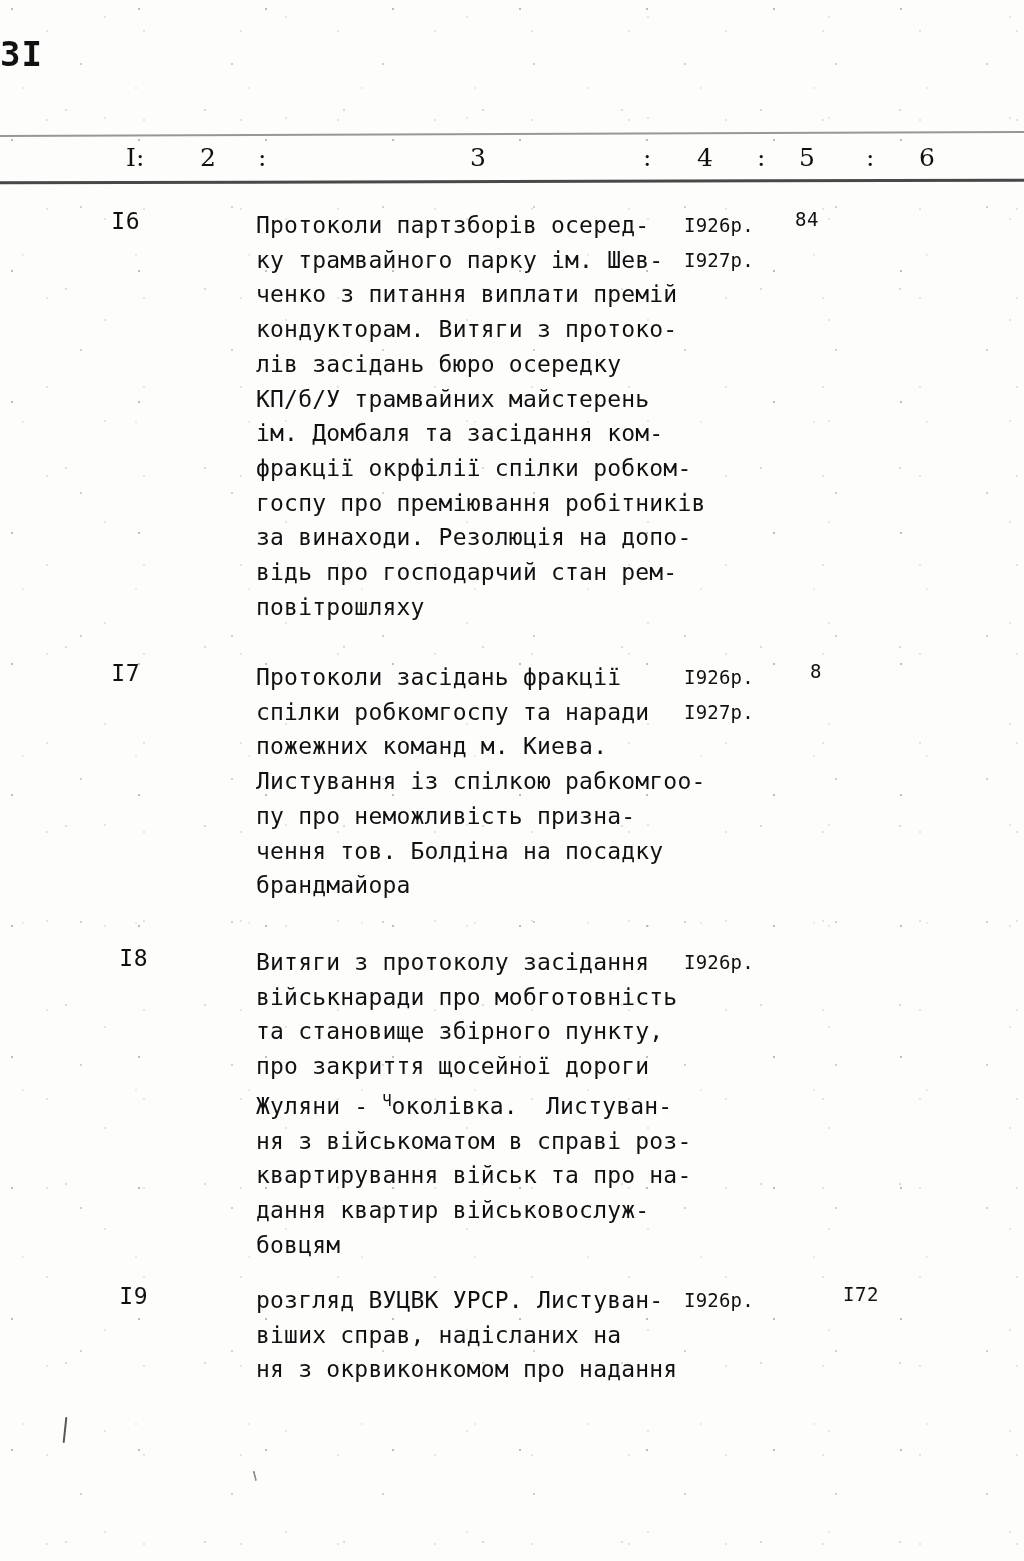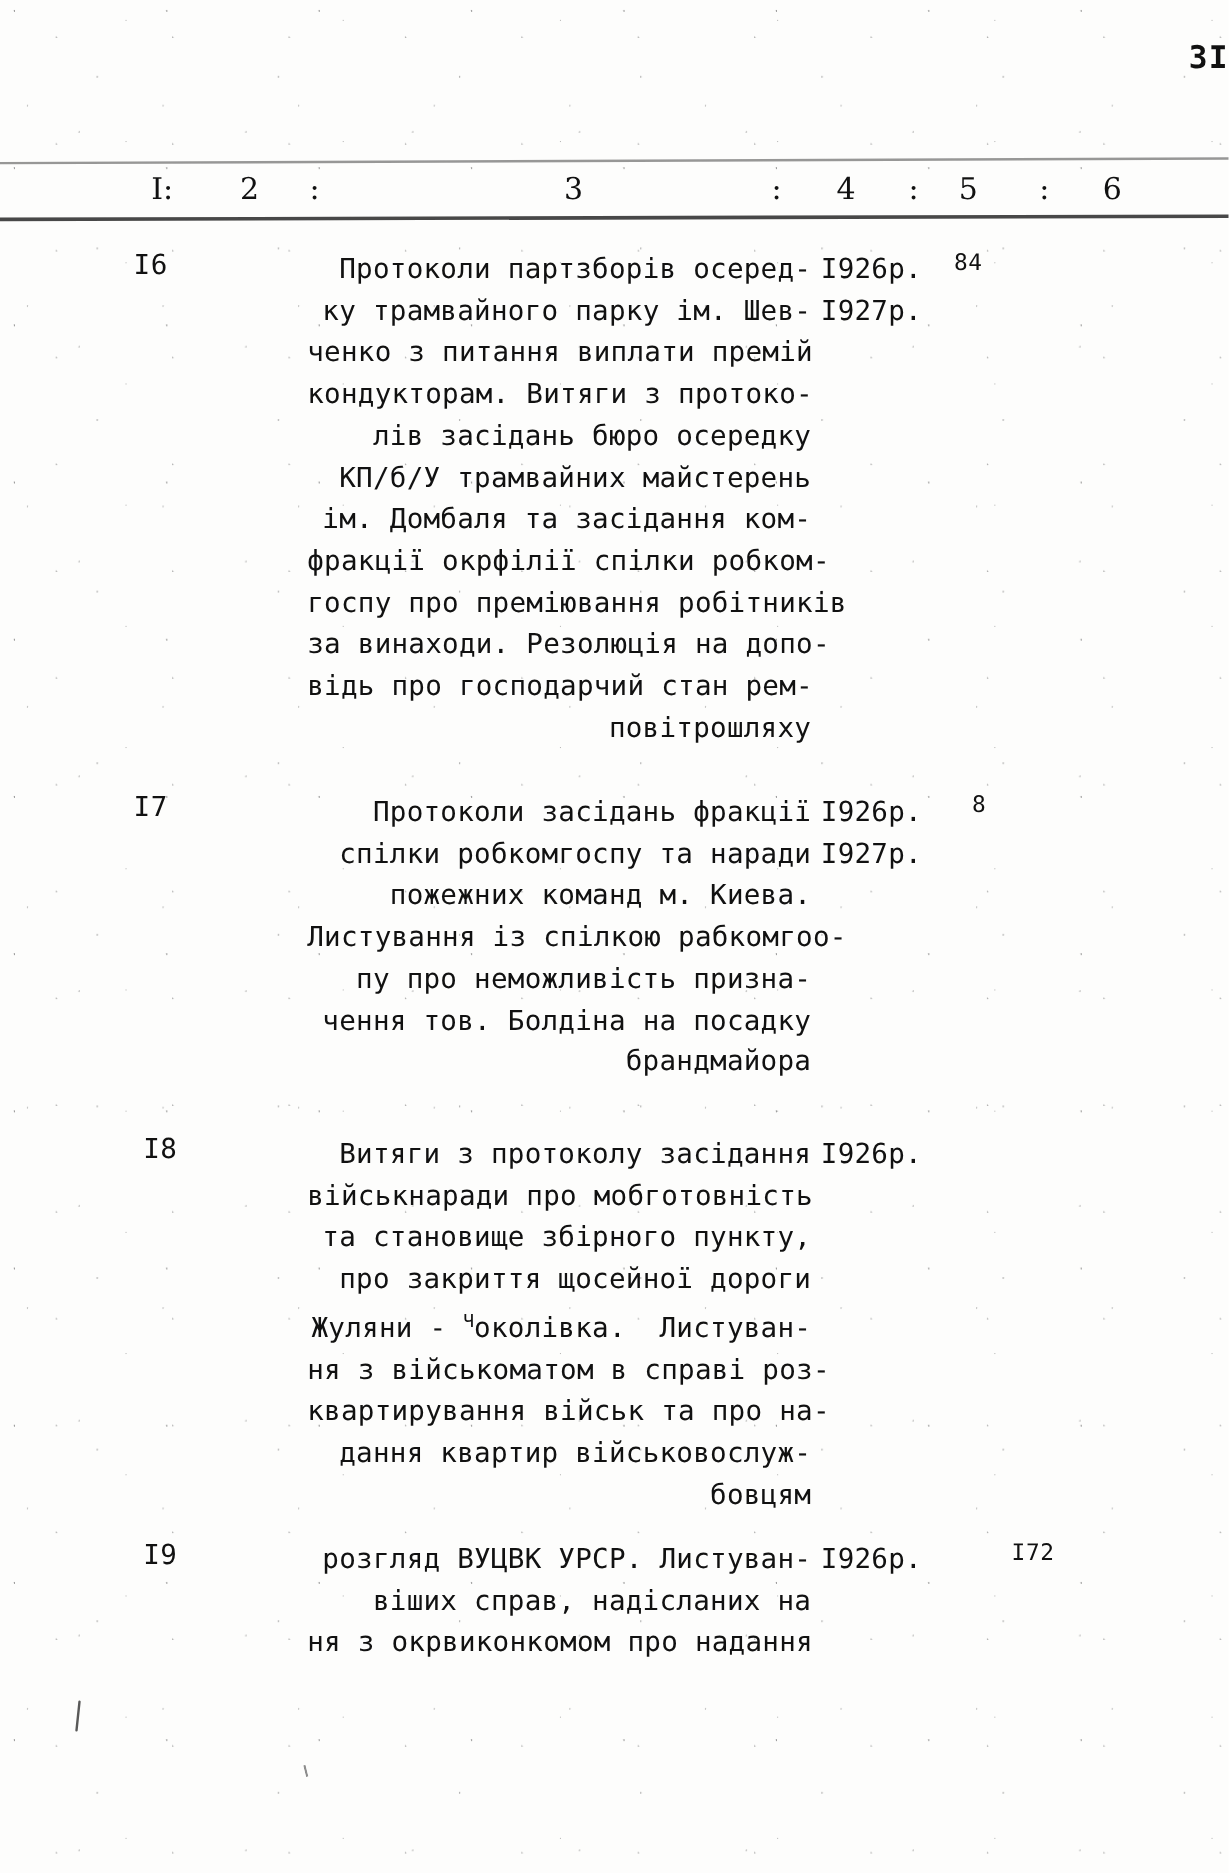--- a/index.html
+++ b/index.html
@@ -36,22 +36,22 @@
       radial-gradient(circle at 66px 110px,rgba(40,40,40,.45) .6px, transparent .9px);
     background-size: 127px 131px, 97px 89px, 151px 143px, 113px 167px, 181px 101px, 139px 179px;
   }
 
   
   .page-number {
     position: absolute;
     top: 34px;
     left: 0;
     width: 1024px;
-    text-align: right;
-    font-size: 26px;
+    text-align: left;
+    font-size: 34px;
     letter-spacing: 1px;
     font-weight: 700;
   }
 
   
   .rule {
     position: absolute;
     left: 0;
     width: 1024px;
     background: #1a1a1a;
@@ -102,31 +102,31 @@
   }
   .entry-body {
     position: absolute;
     left: 256px;
     width: 420px;
     font-size: 23px;
     line-height: 34.7px;
     letter-spacing: .2px;
     white-space: pre-wrap;
   }
-  .entry-body .line { display: block; white-space: pre; text-align: right; }
+  .entry-body .line { display: block; white-space: pre; }
   .sup-ch {
     font-size: 15px;
     vertical-align: 8px;
     letter-spacing: 0;
   }
   .entry-dates {
     position: absolute;
     left: 684px;
     width: 130px;
-    font-size: 23px;
+    font-size: 19px;
     line-height: 34.7px;
     letter-spacing: .2px;
   }
   .entry-dates .line { display: block; white-space: pre; }
   .entry-count {
     position: absolute;
     font-size: 19px;
     letter-spacing: .5px;
     white-space: pre;
   }

